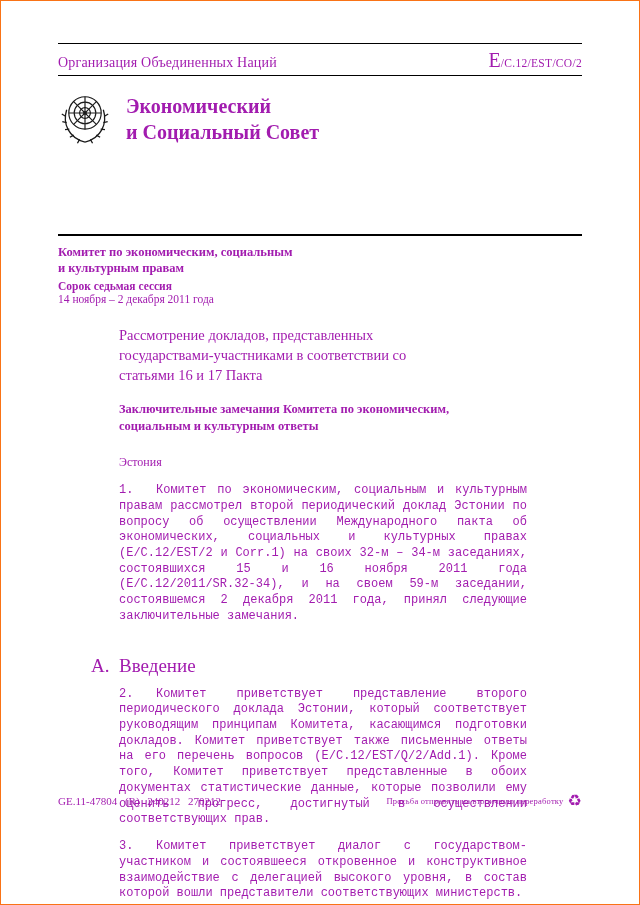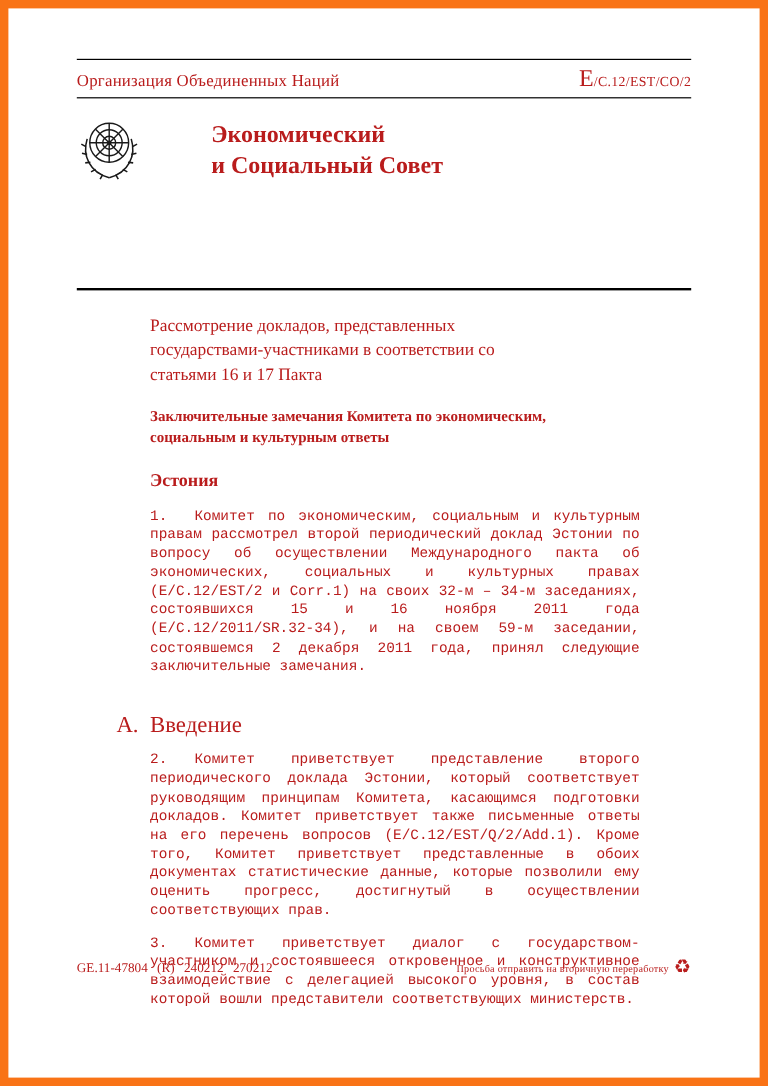--- a/index.html
+++ b/index.html
@@ -1,45 +1,45 @@
 <!DOCTYPE html>
 <html><head>
 <meta charset="utf-8">
 <style>
   html,body { margin:0; padding:0; background:#e9e9e9; }
   .page {
     width:640px; height:905px; margin:0 auto; background:#ffffff;
-    position:relative; font-family:"Liberation Serif", serif; color:#b91c1c;
-    box-sizing:border-box; border:7px solid #f97316; overflow:hidden;
+    position:relative; font-family:"Liberation Serif", serif; color:#a21caf;
+    box-sizing:border-box; border:1px solid #f97316; overflow:hidden;
   }
   .content { padding:42px 57px 0 57px; }
 
   .rule-thin  { border-top:1px solid #000; height:0; }
   .rule-thick { border-top:2px solid #000; height:0; }
 
   .header-row { display:flex; justify-content:space-between; align-items:baseline; padding:5px 0 3px 0; }
   .org-name { font-size:14px; letter-spacing:0.2px; }
   .doc-symbol { white-space:nowrap; }
   .sym-e   { font-size:20px; }
   .sym-rest{ font-size:11.5px; letter-spacing:0.3px; }
 
-  .masthead { display:flex; margin-top:12px; height:146px;gap:44px; }
+  .masthead { display:flex; margin-top:12px; height:146px; }
   .emblem { width:68px; flex:0 0 68px; padding-top:2px; }
   .council-title { font-weight:bold; font-size:20px; line-height:1.28; max-width:280px; padding-top:6px; }
   .distr-block { margin-left:auto; width:163px; font-size:11.5px; line-height:1.4; padding-top:4px; }
 
   .committee { margin-top:8px; }
   .committee-name { font-weight:bold; font-size:12.5px; line-height:1.3; }
   .committee-session { font-weight:bold; font-size:11.5px; margin-top:3px; }
   .committee-dates { font-size:11.5px; margin-top:1px; }
 
   .body-block { margin-left:61px; width:408px; margin-top:20px; }
   .doc-title { font-size:14.5px; font-weight:normal; line-height:1.4; max-width:346px; margin:0 0 16px 0; }
   .doc-subtitle { font-size:12.5px; font-weight:bold; line-height:1.35; max-width:398px; margin:0 0 20px 0; }
-  .country { font-size:15px; font-weight:bold; margin:0 0 13px 0; }
+  .country { font-size:12px; font-weight:normal; margin:0 0 13px 0; }
 
   .para { font-size:12px; line-height:1.31; text-align:justify; margin:0 0 11px 0;font-family:Liberation Mono, monospace; }
   .pnum { display:inline-block; width:37px; }
 
   .section-heading { margin:30px 0 10px -28px; font-weight:normal; font-size:19px; }
   .sec-label { display:inline-block; width:28px; }
 
   .footer { position:absolute; left:57px; right:57px; top:792px;
             display:flex; justify-content:space-between; align-items:center; }
   .footer-ref { font-size:11px; word-spacing:5px; }
@@ -83,20 +83,28 @@
         </svg>
       </div>
       <div class="council-title">
         <div>Экономический</div>
         <div>и Социальный Совет</div>
       </div>
     </div>
 
     <div class="rule-thick"></div>
 
+    <div class="committee">
+      <div class="committee-name">
+        <div>Комитет по экономическим, социальным</div>
+        <div>и культурным правам</div>
+      </div>
+      <div class="committee-session">Сорок седьмая сессия</div>
+      <div class="committee-dates">14 ноября – 2 декабря 2011 года</div>
+    </div>
 
     <div class="body-block">
       <h1 class="doc-title">Рассмотрение докладов, представленных государствами-участниками в соответствии со статьями 16 и 17 Пакта</h1>
       <h2 class="doc-subtitle">Заключительные замечания Комитета по экономическим, социальным и культурным ответы</h2>
       <h2 class="country">Эстония</h2>
 
       <p class="para"><span class="pnum">1.</span><span>Комитет по экономическим, социальным и культурным правам рассмотрел второй периодический доклад Эстонии по вопросу об осуществлении Международного пакта об экономических, социальных и культурных правах (E/C.12/EST/2 и Corr.1) на своих 32-м – 34-м заседаниях, состоявшихся 15 и 16 ноября 2011 года (E/C.12/2011/SR.32-34), и на своем 59-м заседании, состоявшемся 2 декабря 2011 года, принял следующие заключительные замечания.</span></p>
 
       <div class="section-heading">
         <span class="sec-label">A.</span><span>Введение</span>

